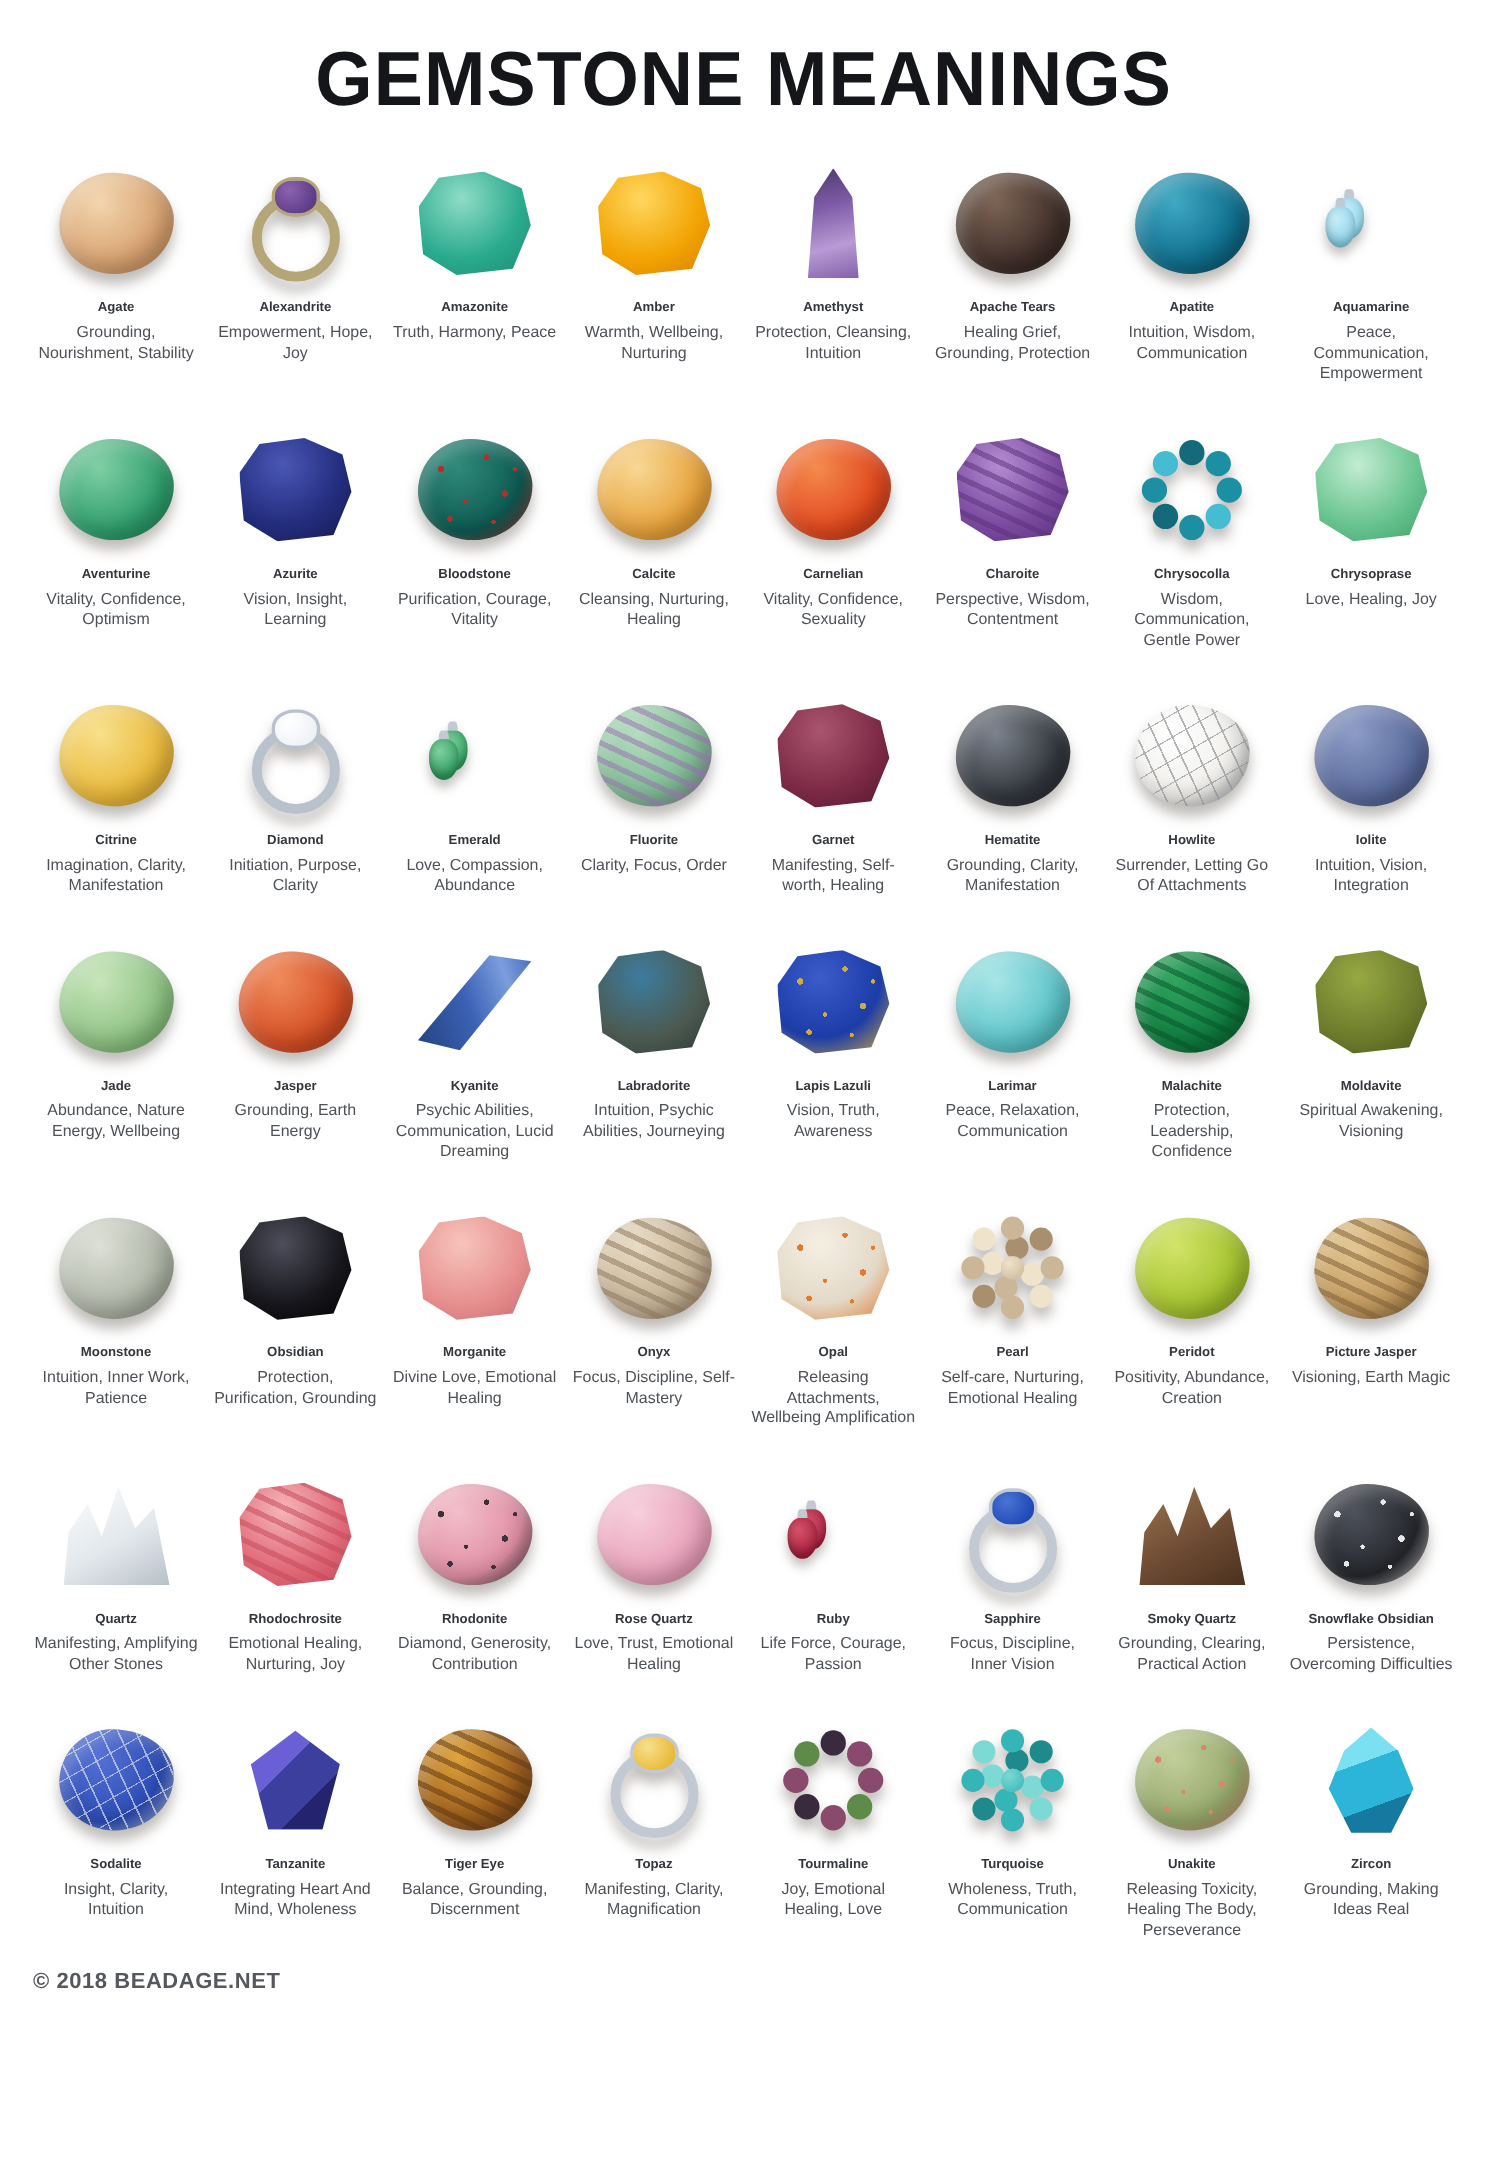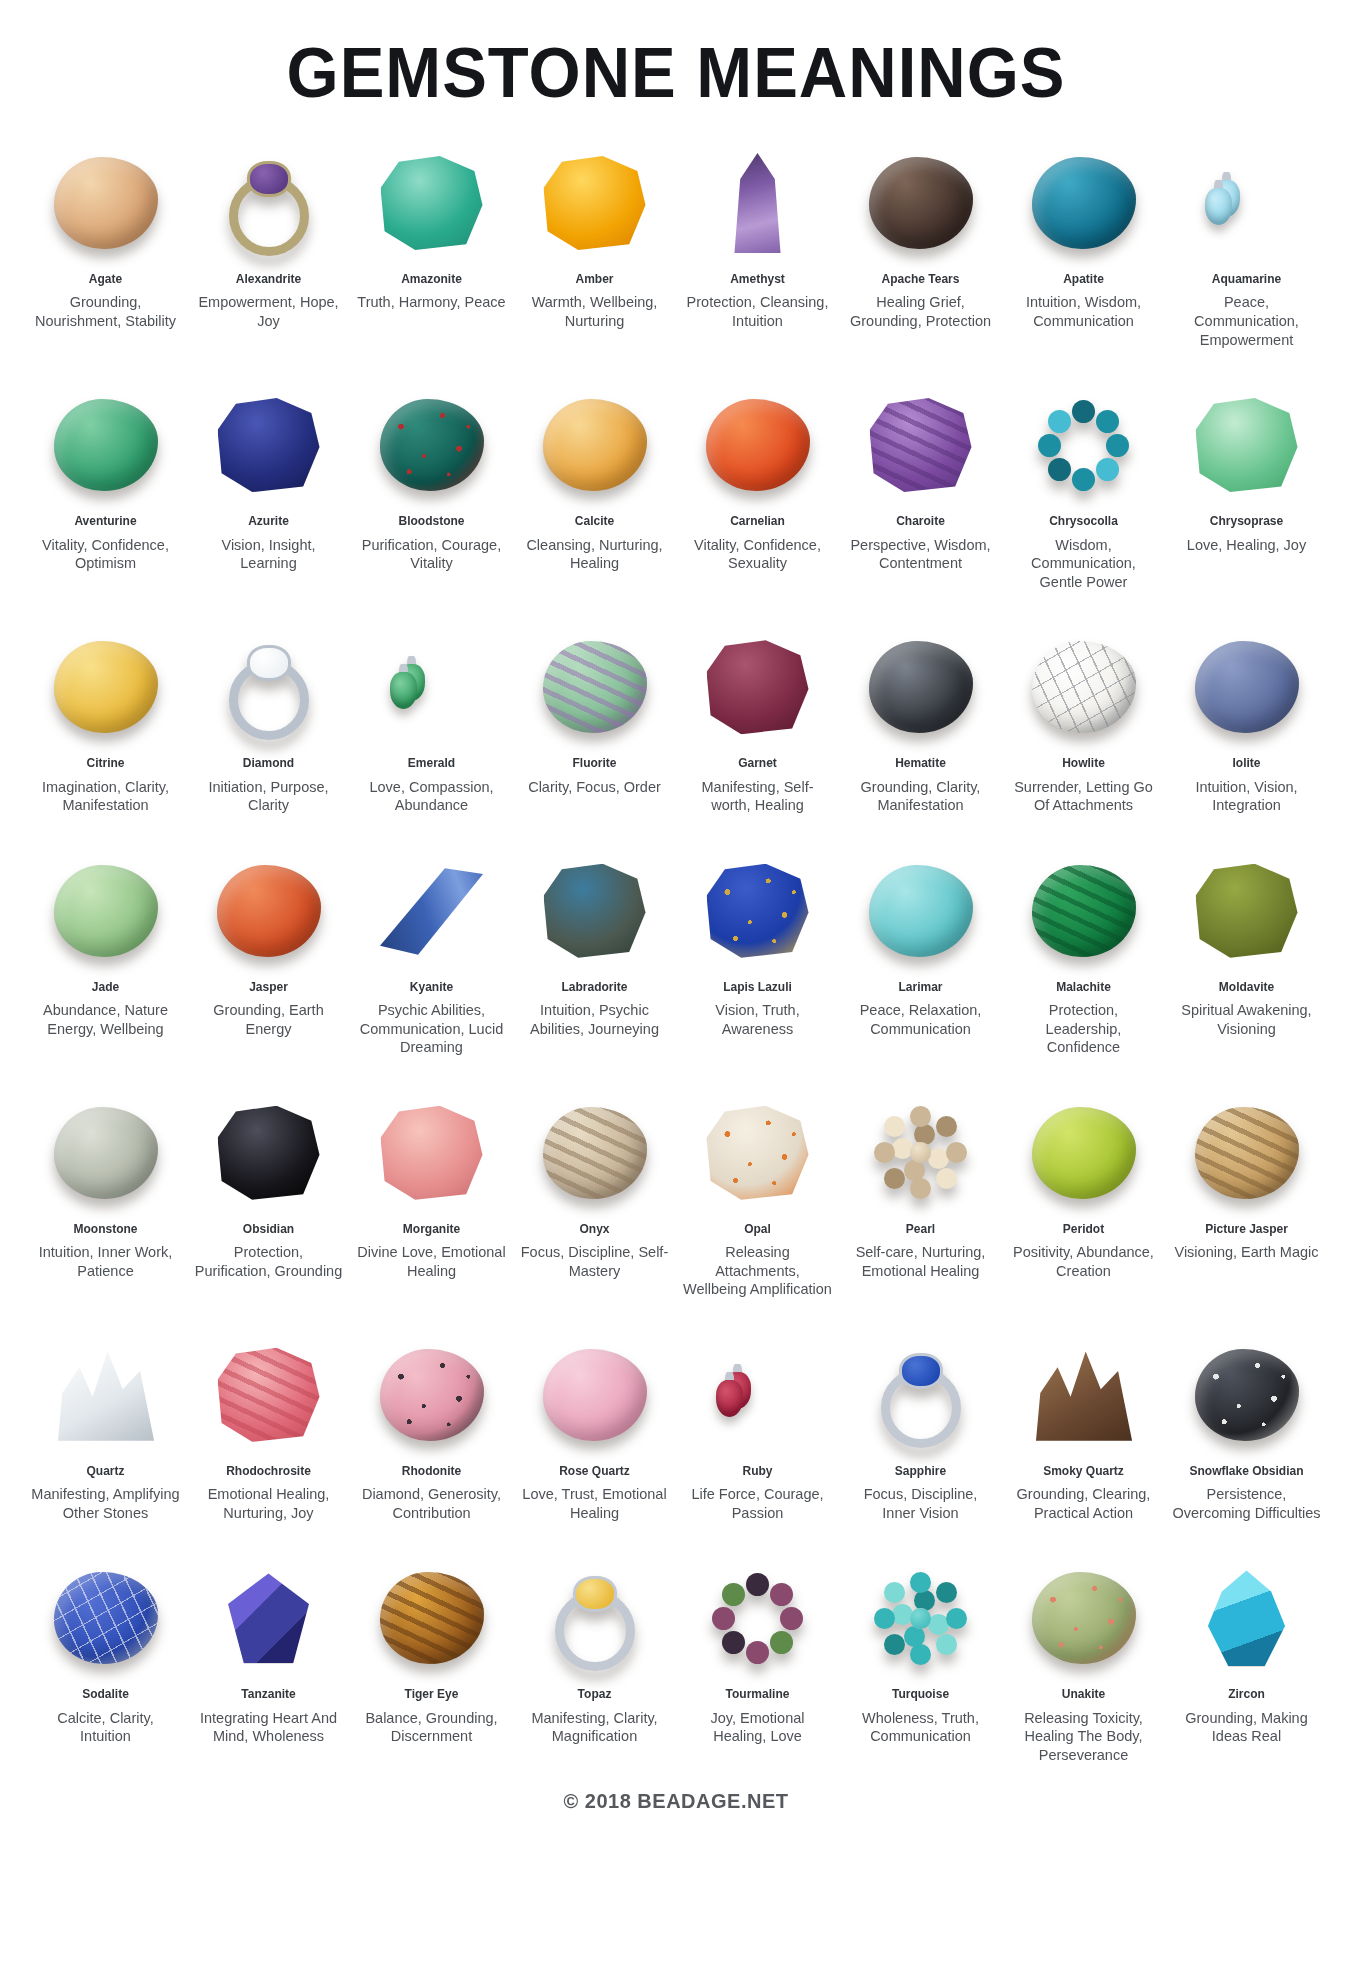--- a/index.html
+++ b/index.html
@@ -14,21 +14,21 @@
     transform:scaleY(1.04);font-family:"Liberation Sans",sans-serif;
   }
   .grid{
     display:grid;grid-template-columns:repeat(8,1fr);
     column-gap:4px;row-gap:36px;padding:6px 26px 0;
   }
   .cell{margin:0;text-align:center;}
   .gem-art{height:120px;display:flex;align-items:center;justify-content:center;}
   .gem-name{font-size:12px;font-weight:700;color:#33363b;line-height:1.12;margin-top:10px;}
   .gem-meaning{font-size:14.5px;color:#4e5257;line-height:1.28;margin-top:7px;padding:0 5px;}
-  footer{padding:26px 30px 28px;text-align:center;}
+  footer{padding:26px 30px 28px;text-align:left;}
   .copyright{font-size:20px;font-weight:700;color:#55585c;letter-spacing:.5px;}
 
   
   .stone{position:relative;filter:drop-shadow(0 9px 6px rgba(40,30,20,.30));}
   .stone::after{content:"";position:absolute;inset:0;border-radius:inherit;pointer-events:none;}
 
   .tumbled{
     width:104px;height:92px;
     border-radius:46% 54% 52% 48% / 52% 46% 54% 48%;
     background:radial-gradient(circle at 35% 28%, var(--c2) 0%, var(--c1) 62%, var(--c3) 100%);
@@ -611,21 +611,21 @@
       <div class="gem-meaning">Persistence, Overcoming Difficulties</div>
     </figcaption>
   </figure>
 
   <figure class="cell">
     <div class="gem-art">
       <div class="stone tumbled ov-veins" style="--c1: #2c4cb5; --c2: #5571d4; --c3: #e0e4ee;"></div>
     </div>
     <figcaption>
       <div class="gem-name">Sodalite</div>
-      <div class="gem-meaning">Calcite, Clarity, Intuition</div>
+      <div class="gem-meaning">Insight, Clarity, Intuition</div>
     </figcaption>
   </figure>
 
   <figure class="cell">
     <div class="gem-art">
       <div class="stone faceted" style="--c1: #3c3f9e; --c2: #6a5fd4; --c3: #24246e;"></div>
     </div>
     <figcaption>
       <div class="gem-name">Tanzanite</div>
       <div class="gem-meaning">Integrating Heart And Mind, Wholeness</div>

